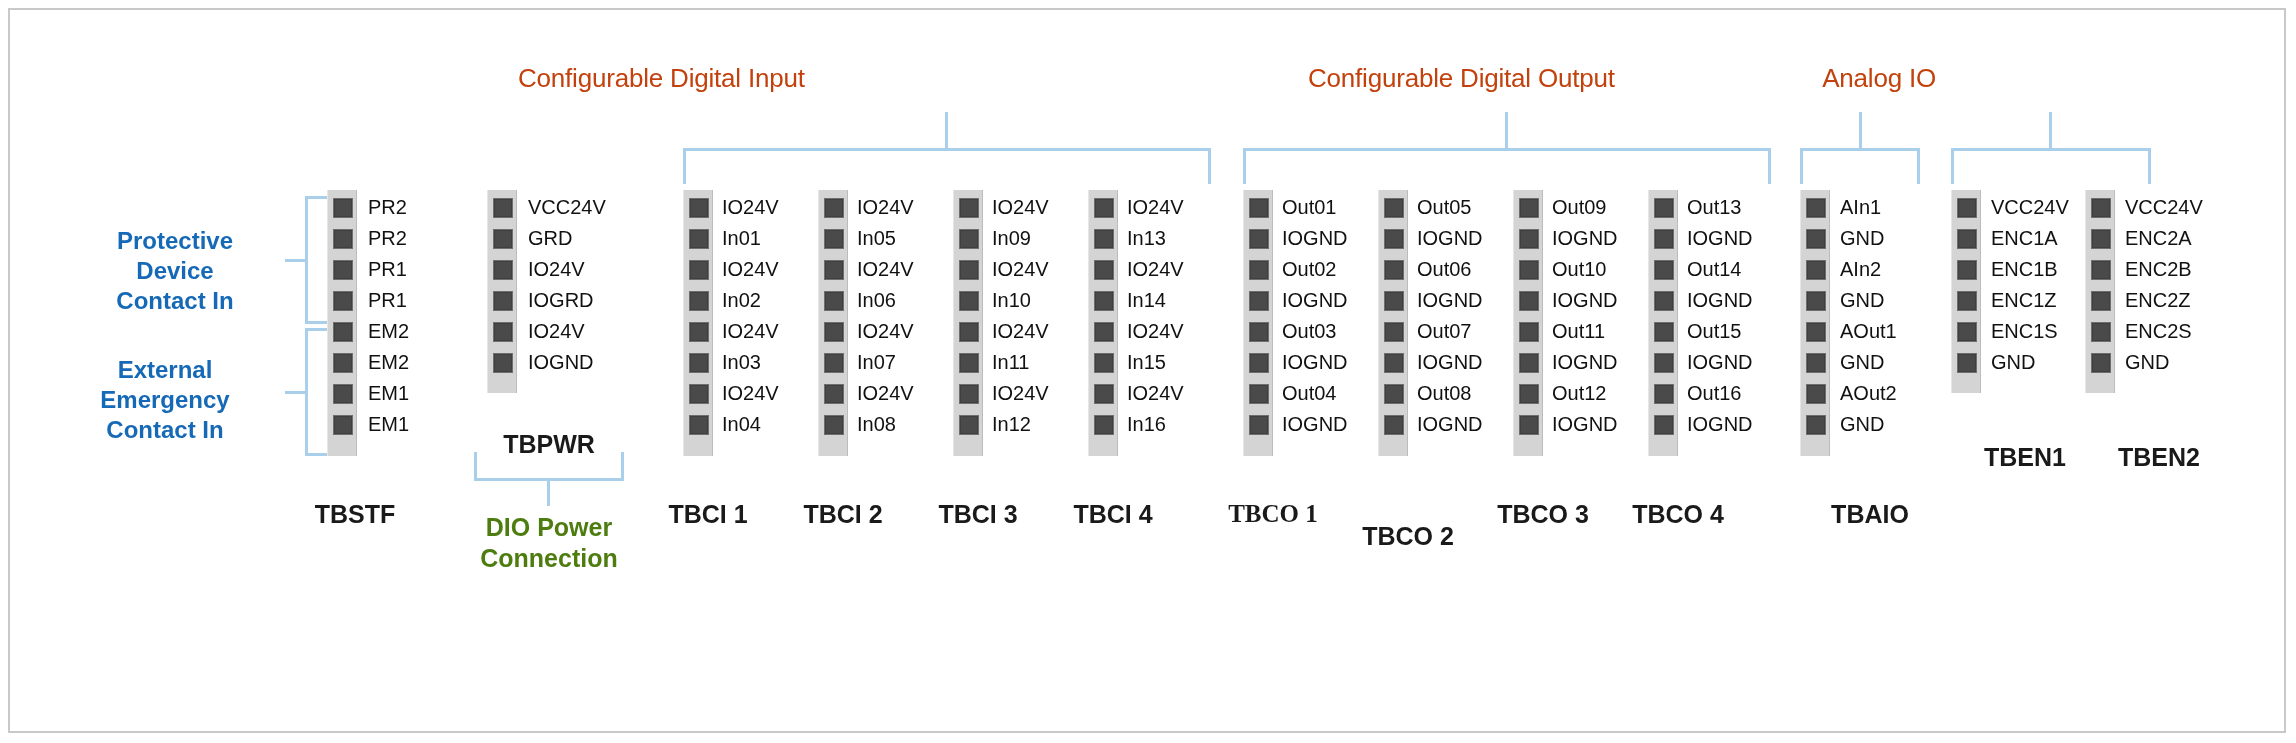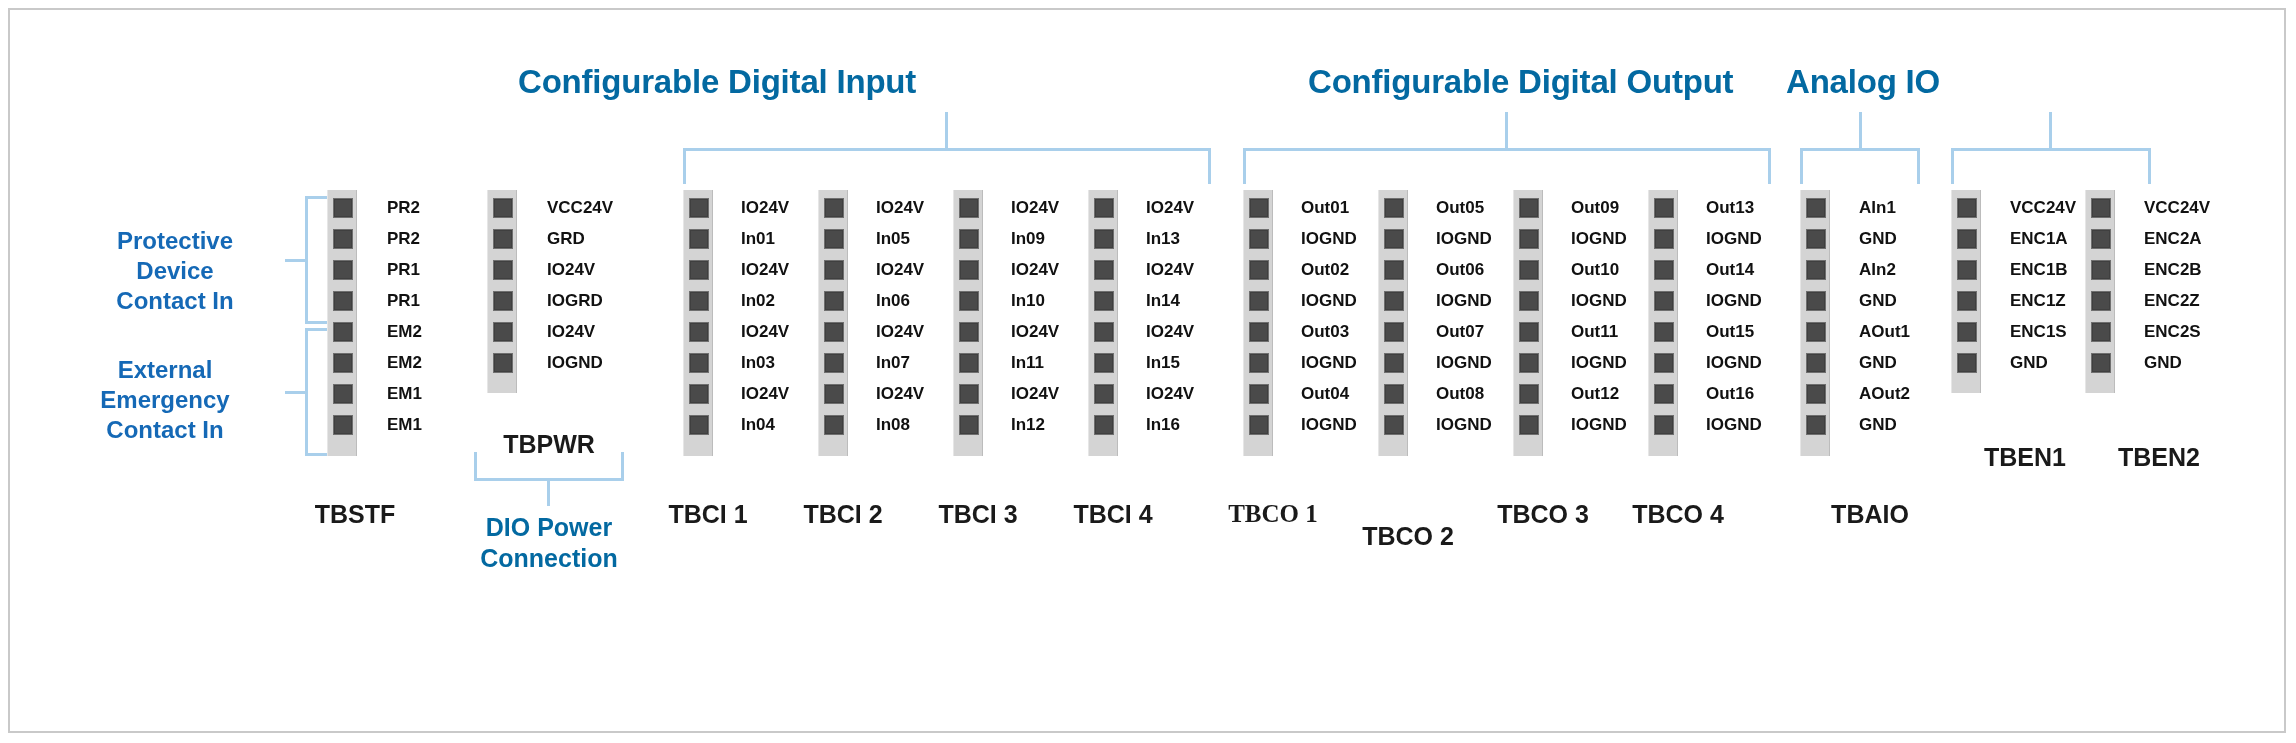--- a/index.html
+++ b/index.html
@@ -15,23 +15,23 @@
     width:2278px;height:725px;
     border:2px solid #c9c9c9;
     background:#ffffff;
     box-sizing:border-box;
   }
   #canvas{position:absolute;left:0;top:0;width:2296px;height:743px;}
 
   
   .group-title{
     position:absolute;
-    color:#0369a1;
-    font-weight:bold;
-    font-size:33px;
+    color:#c2410c;
+    font-weight:normal;
+    font-size:26px;
     letter-spacing:-0.2px;
     white-space:nowrap;
     line-height:1.18;
     text-align:center;
   }
 
   
   .side-label{
     position:absolute;
     color:#1569b6;
@@ -46,21 +46,21 @@
   .blk-name{
     position:absolute;
     color:#1a1a1a;
     font-weight:bold;
     font-size:25px;
     white-space:nowrap;
     text-align:center;
   }
   .blue-name{
     position:absolute;
-    color:#0369a1;
+    color:#4d7c0f;
     font-weight:bold;
     font-size:25px;
     white-space:nowrap;
     text-align:center;
     line-height:1.22;
   }
 
   
   .strip{
     position:absolute;
@@ -81,44 +81,43 @@
     position:absolute;
     left:5px;top:5px;
     width:20px;height:20px;
     background:#4a4a4a;
     border:1px solid #6f6f6f;
     box-sizing:border-box;
     box-shadow:inset 0 0 0 1px #3f3f3f;
   }
   .pinlabels{
     position:absolute;
-    font-size:17px;
-    font-weight:bold;
+    font-size:20px;
+    font-weight:normal;
     color:#111111;
     line-height:31px;
     white-space:nowrap;
-    margin-left:19px;
   }
   .pinlabels div{height:31px;}
 
   
   .brk{position:absolute;}
   .brk .bar{position:absolute;background:#a9cfeb;}
 </style>
 </head>
 <body>
 
 <div id="frame"></div>
 <div id="canvas">
 
   <div class="group-title" style="left:518px;top:63px;width:280px;">Configurable Digital Input</div>
 
   <div class="group-title" style="left:1308px;top:63px;width:300px;">Configurable Digital Output</div>
 
-  <div class="group-title" style="left:1786px;top:63px;width:150px;">Analog IO</div>
+  <div class="group-title" style="left:1786px;top:63px;width:150px;text-align:right;">Analog IO</div>
 
 
   <div class="brk">
     <div class="bar" style="left:683px;top:148px;width:528px;height:3px;"></div>
     <div class="bar" style="left:683px;top:148px;width:3px;height:36px;"></div>
     <div class="bar" style="left:1208px;top:148px;width:3px;height:36px;"></div>
     <div class="bar" style="left:945px;top:112px;width:3px;height:38px;"></div>
   </div>
 
   <div class="brk">

